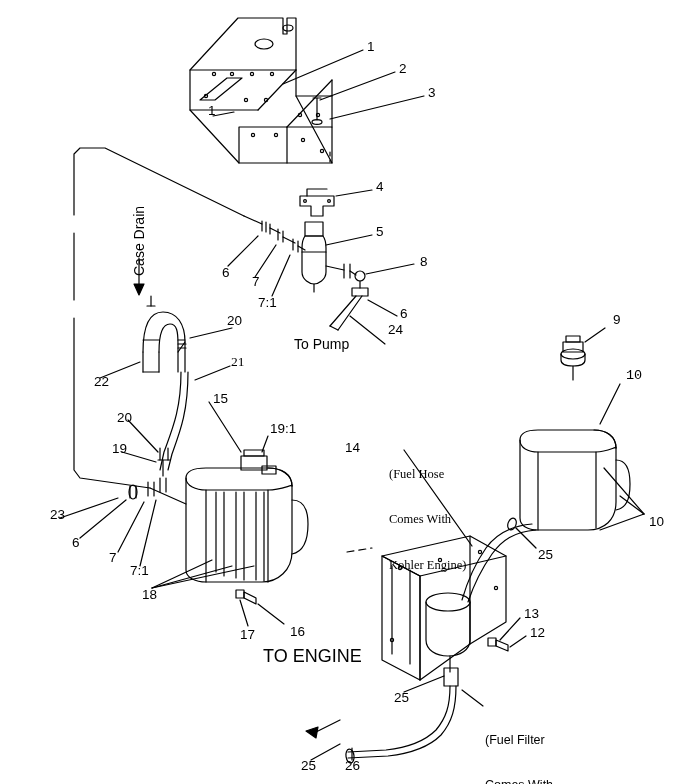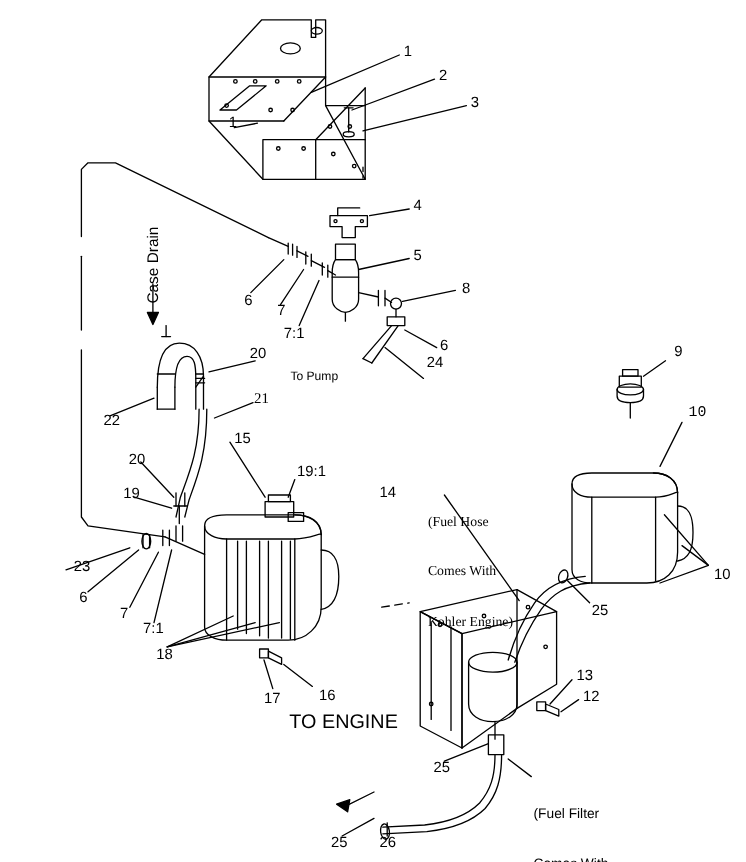--- a/index.html
+++ b/index.html
@@ -271,36 +271,36 @@
   <div class="lbl num" style="left:388px; top:322px;text-align:center;">24</div>
   <div class="lbl num" style="left:626px; top:368px;font-family:Liberation Mono, monospace;">10</div>
   <div class="lbl num" style="left:231px; top:354px;font-family:Liberation Serif, serif;">21</div>
   <div class="lbl num" style="left:94px; top:374px;">22</div>
   <div class="lbl num" style="left:213px; top:391px;">15</div>
   <div class="lbl num" style="left:117px; top:410px;">20</div>
   <div class="lbl num" style="left:270px; top:421px;">19:1</div>
   <div class="lbl num" style="left:345px; top:440px;">14</div>
   <div class="lbl num" style="left:112px; top:441px;">19</div>
   <div class="lbl num" style="left:649px; top:514px;">10</div>
-  <div class="lbl num" style="left:67px; top:507px;">23</div>
+  <div class="lbl num" style="left:50px; top:507px;">23</div>
   <div class="lbl num" style="left:538px; top:547px;">25</div>
   <div class="lbl num" style="left:72px; top:535px;">6</div>
   <div class="lbl num" style="left:109px; top:550px;">7</div>
   <div class="lbl num" style="left:130px; top:563px;">7:1</div>
   <div class="lbl num" style="left:142px; top:587px;">18</div>
   <div class="lbl num" style="left:524px; top:606px;">13</div>
   <div class="lbl num" style="left:530px; top:625px;">12</div>
   <div class="lbl num" style="left:240px; top:627px;">17</div>
   <div class="lbl num" style="left:290px; top:624px;">16</div>
   <div class="lbl num" style="left:394px; top:690px;">25</div>
   <div class="lbl num" style="left:301px; top:758px;">25</div>
   <div class="lbl num" style="left:345px; top:758px;">26</div>
 
   <div class="lbl rot" style="left:131px; top:276px;">Case Drain</div>
-  <div class="lbl" style="left:264px; top:336px; font-size:11px;">To Pump</div>
+  <div class="lbl" style="left:294px; top:336px; font-size:14px;">To Pump</div>
   <div class="lbl big" style="left:263px; top:646px;">TO ENGINE</div>
 
   <div class="lbl note" style="left:389px; top:436px;font-family:Liberation Serif, serif;">
     <div>(Fuel Hose</div>
     <div>Comes With</div>
     <div>Kohler Engine)</div>
   </div>
 
   <div class="lbl note" style="left:485px; top:702px;">
     <div>(Fuel Filter</div>

